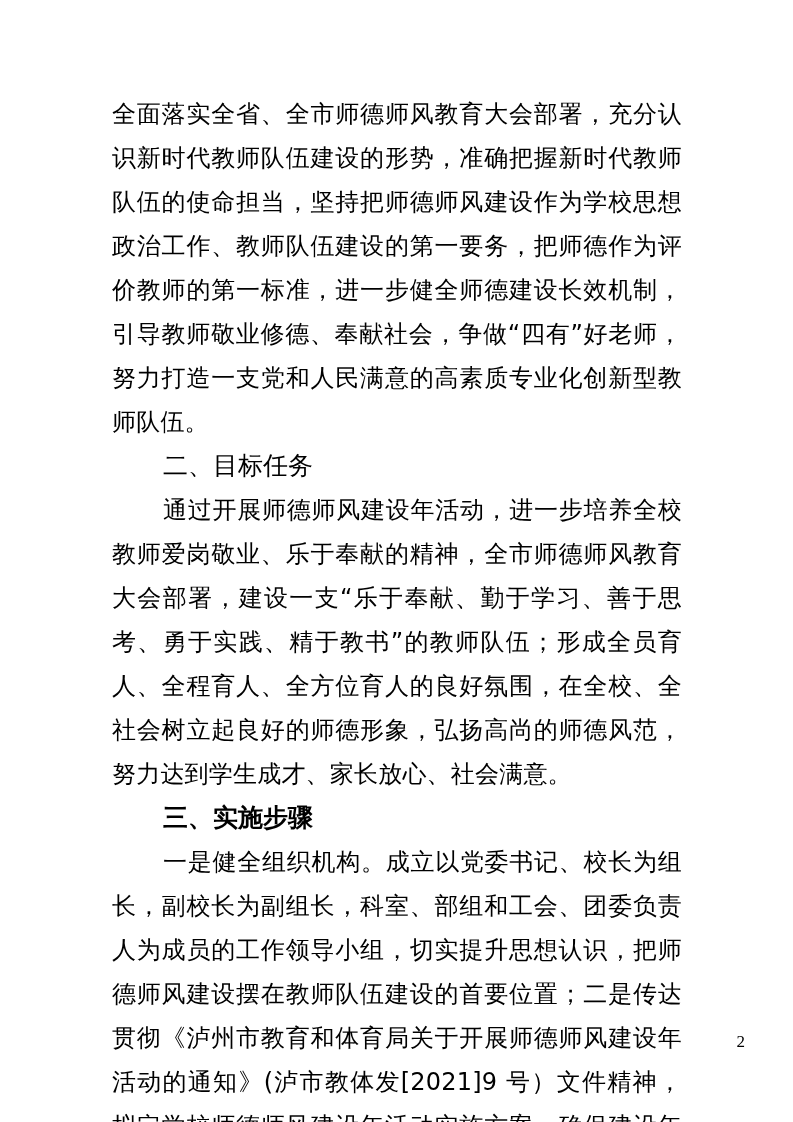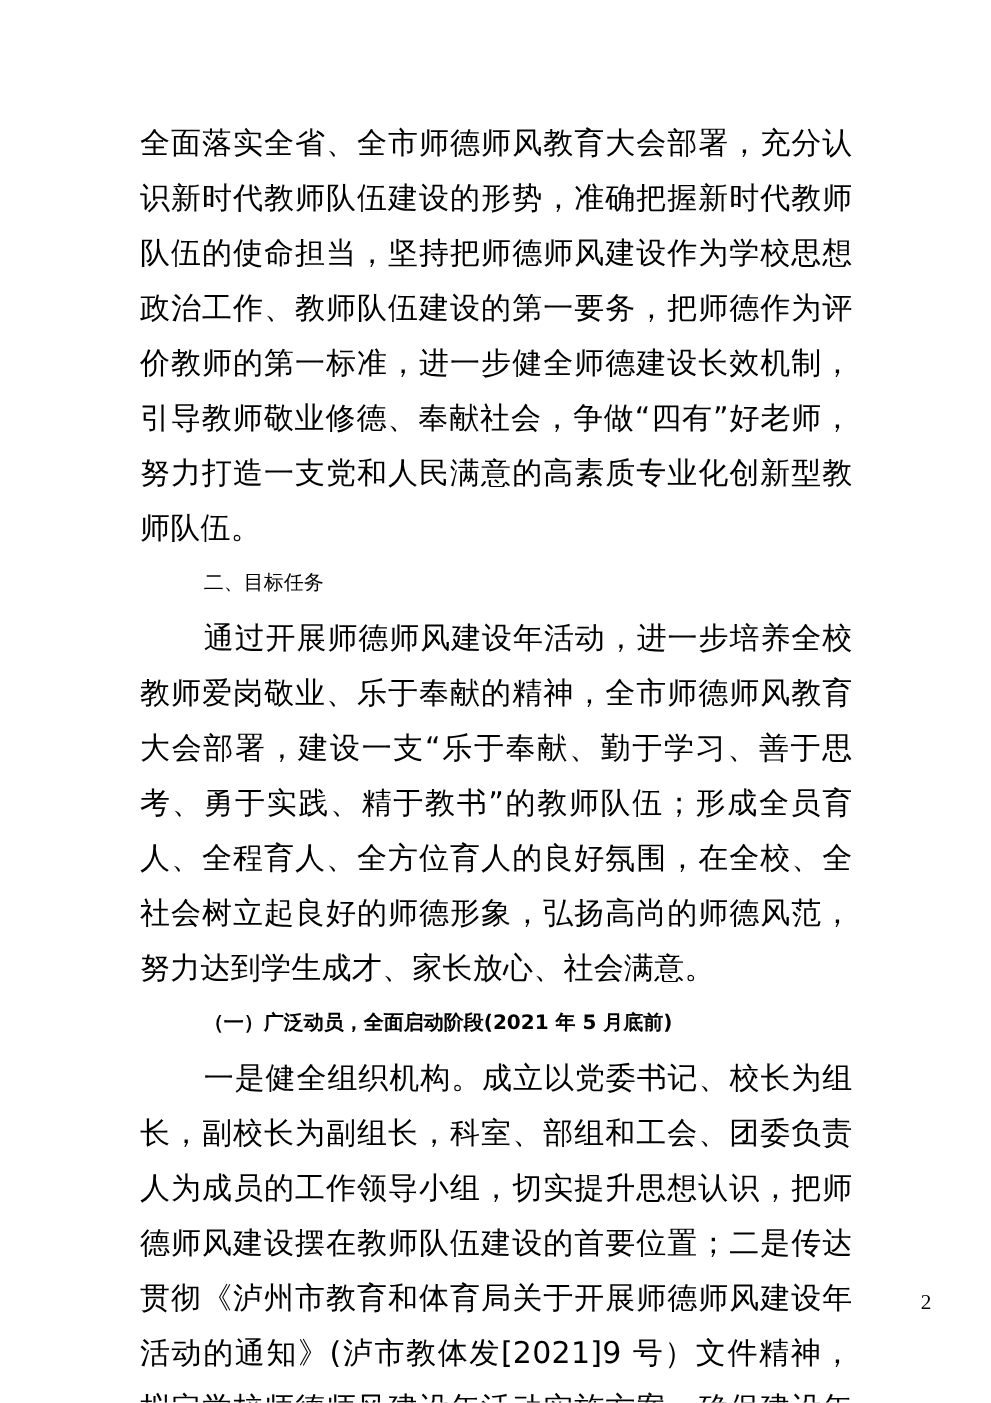--- a/index.html
+++ b/index.html
@@ -35,21 +35,21 @@
     letter-spacing: 0.2px;
     text-align: justify;
     text-justify: inter-character;
     margin: 0 0 0 0;
     white-space: pre-wrap;
   }
   .indent {
     text-indent: 51px;
   }
   .heading {
-    font-size: 16px;
+    font-size: 25px;
     line-height: 44px;
     text-indent: 51px;
     margin: 0;
   }
   .heading-bold {
     font-weight: bold;
   }
   .page-number {
     position: absolute;
     right: 48px;
@@ -67,21 +67,21 @@
 
 <div class="page">
   <div class="content">
 
     <p class="para blk">全面落实全省、全市师德师风教育大会部署，充分认识新时代教师队伍建设的形势，准确把握新时代教师队伍的使命担当，坚持把师德师风建设作为学校思想政治工作、教师队伍建设的第一要务，把师德作为评价教师的第一标准，进一步健全师德建设长效机制，引导教师敬业修德、奉献社会，争做“四有”好老师，努力打造一支党和人民满意的高素质专业化创新型教师队伍。</p>
 
     <p class="heading blk">二、目标任务</p>
 
     <p class="para indent blk">通过开展师德师风建设年活动，进一步培养全校教师爱岗敬业、乐于奉献的精神，全市师德师风教育大会部署，建设一支“乐于奉献、勤于学习、善于思考、勇于实践、精于教书”的教师队伍；形成全员育人、全程育人、全方位育人的良好氛围，在全校、全社会树立起良好的师德形象，弘扬高尚的师德风范，努力达到学生成才、家长放心、社会满意。</p>
 
+    <p class="heading heading-bold blk">三、实施步骤</p>
 
-    <p class="heading heading-bold blk">（一）广泛动员，全面启动阶段(2021 年 5 月底前)</p>
 
     <p class="para indent blk">一是健全组织机构。成立以党委书记、校长为组长，副校长为副组长，科室、部组和工会、团委负责人为成员的工作领导小组，切实提升思想认识，把师德师风建设摆在教师队伍建设的首要位置；二是传达贯彻《泸州市教育和体育局关于开展师德师风建设年活动的通知》(泸市教体发[2021]9 号）文件精神，拟定学校师德师风建设年活动实施方案，确保建设年各项工作落地实处、取得实效；三是学校召开干部教师动员大会和召开专题座谈会，广泛动员，层层发动，明</p>
 
   </div>
 
   <div class="page-number">2</div>
 </div>
 
 </body></html>

